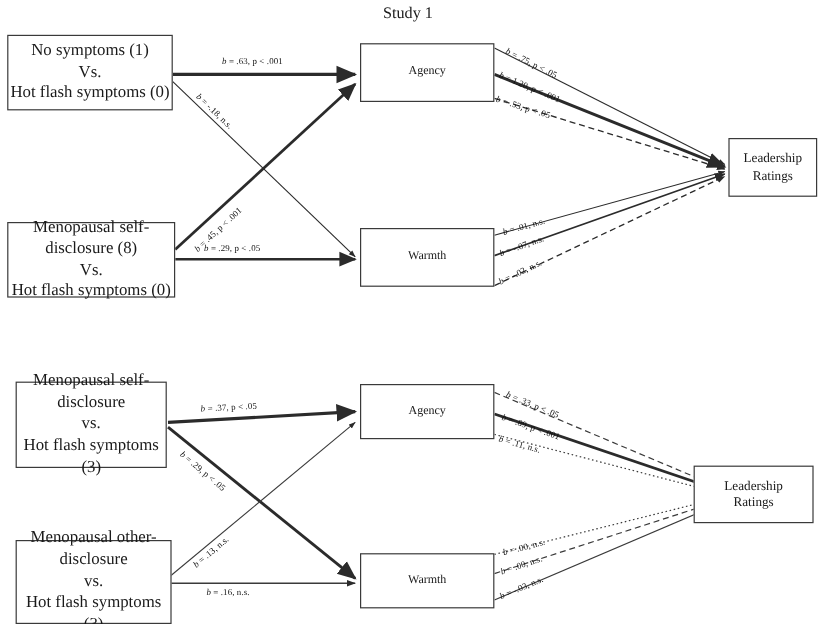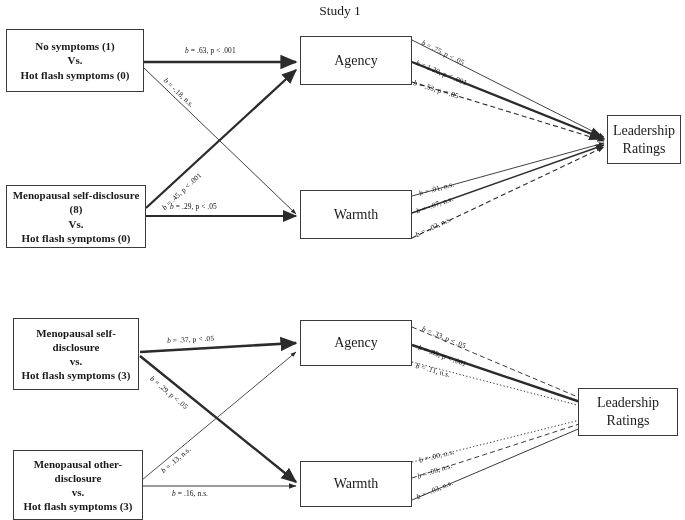--- a/index.html
+++ b/index.html
@@ -3,23 +3,23 @@
 <meta charset="utf-8">
 <style>
   html,body{margin:0;padding:0;background:#ffffff;}
   body{width:685px;height:520px;overflow:hidden;font-family:"Liberation Serif",serif;color:#111;}
   #stage{position:relative;width:685px;height:392px;padding-left:32px;}
   svg.layer{position:absolute;left:0;top:0;width:685px;height:520px;}
   .study-title{position:absolute;font-size:13.5px;font-family:"Liberation Serif",serif;color:#1a1a1a;text-align:center;white-space:nowrap;}
   .node{position:absolute;box-sizing:border-box;border:1.3px solid #3a3a3a;background:#ffffff;
         display:flex;align-items:center;justify-content:center;text-align:center;
         font-family:"Liberation Serif",serif;color:#1a1a1a;line-height:1.28;}
-  .node.small{font-size:11px;font-weight:bold;}
-  .node.mid{font-size:14px;}
-  .node.lead{font-size:14px;}
+  .node.small{font-size:14px;}
+  .node.mid{font-size:10px;}
+  .node.lead{font-size:11px;}
   .plabel{position:absolute;font-family:"Liberation Serif",serif;font-size:7.4px;color:#111;
           white-space:nowrap;transform-origin:0 0;letter-spacing:.1px;}
   .plabel i{font-style:italic;}
 </style>
 </head>
 <body>
 
 <div id="stage">
 
   <svg class="layer" viewBox="0 0 685 520">

